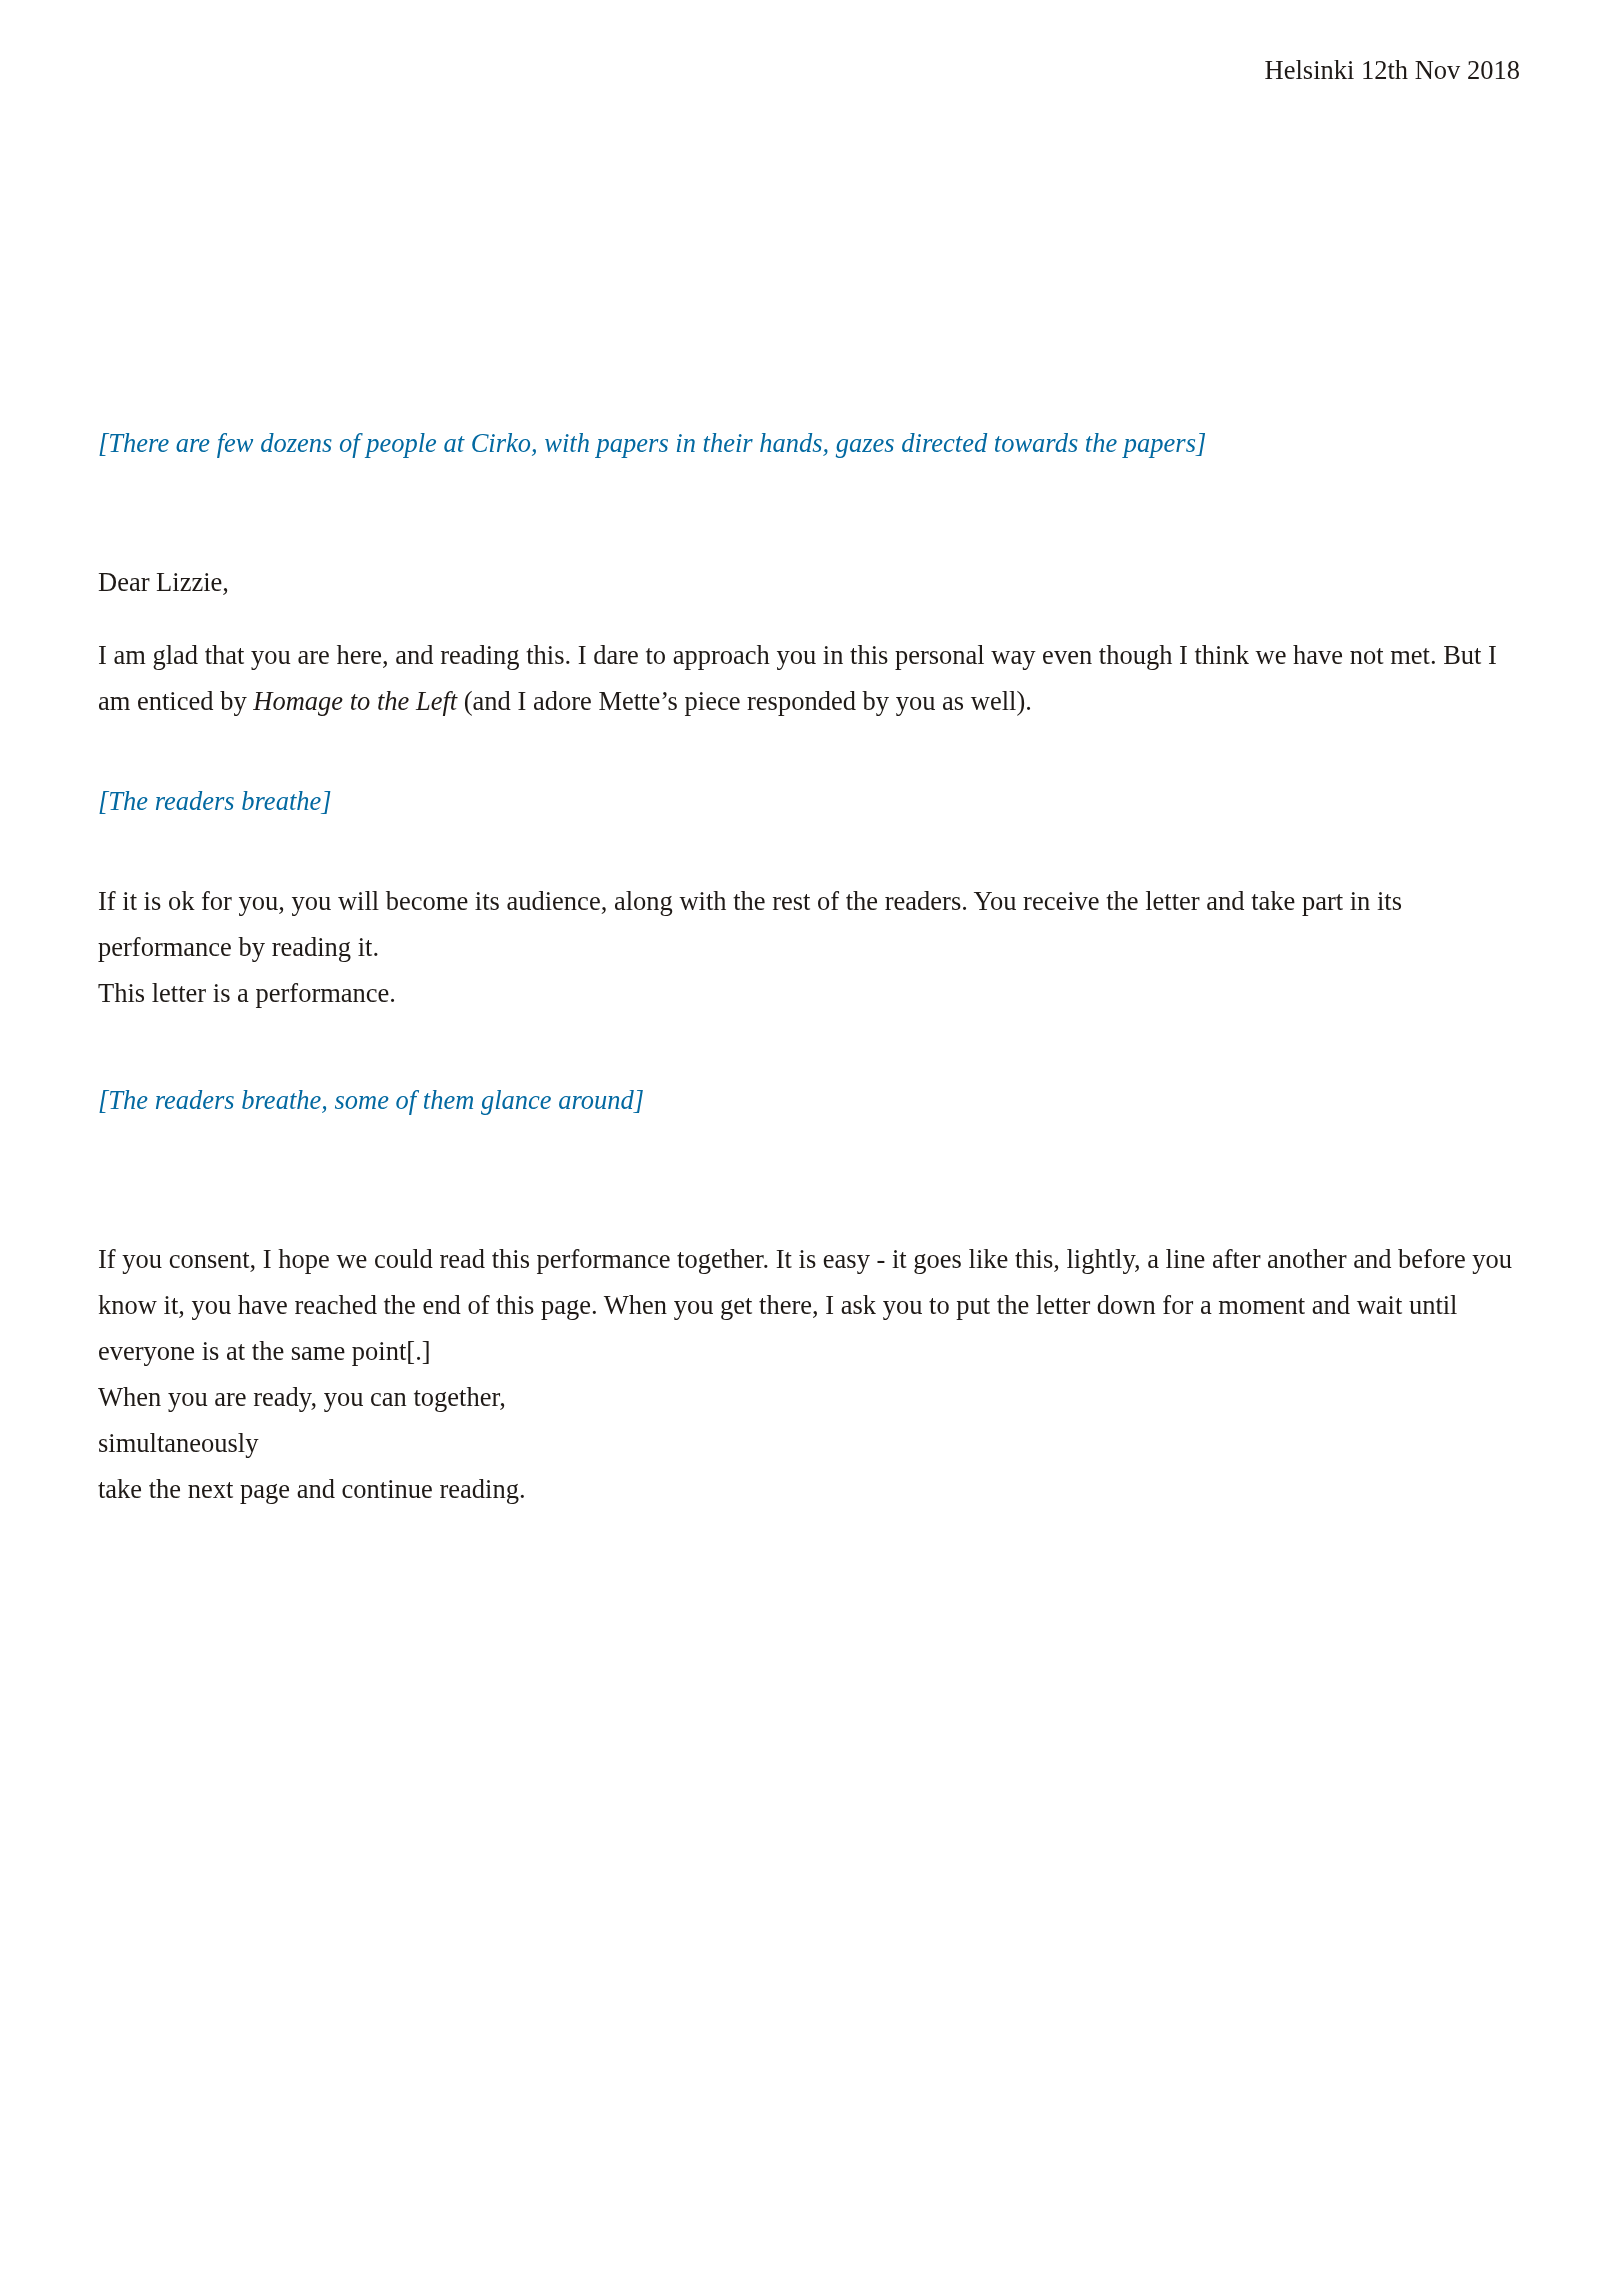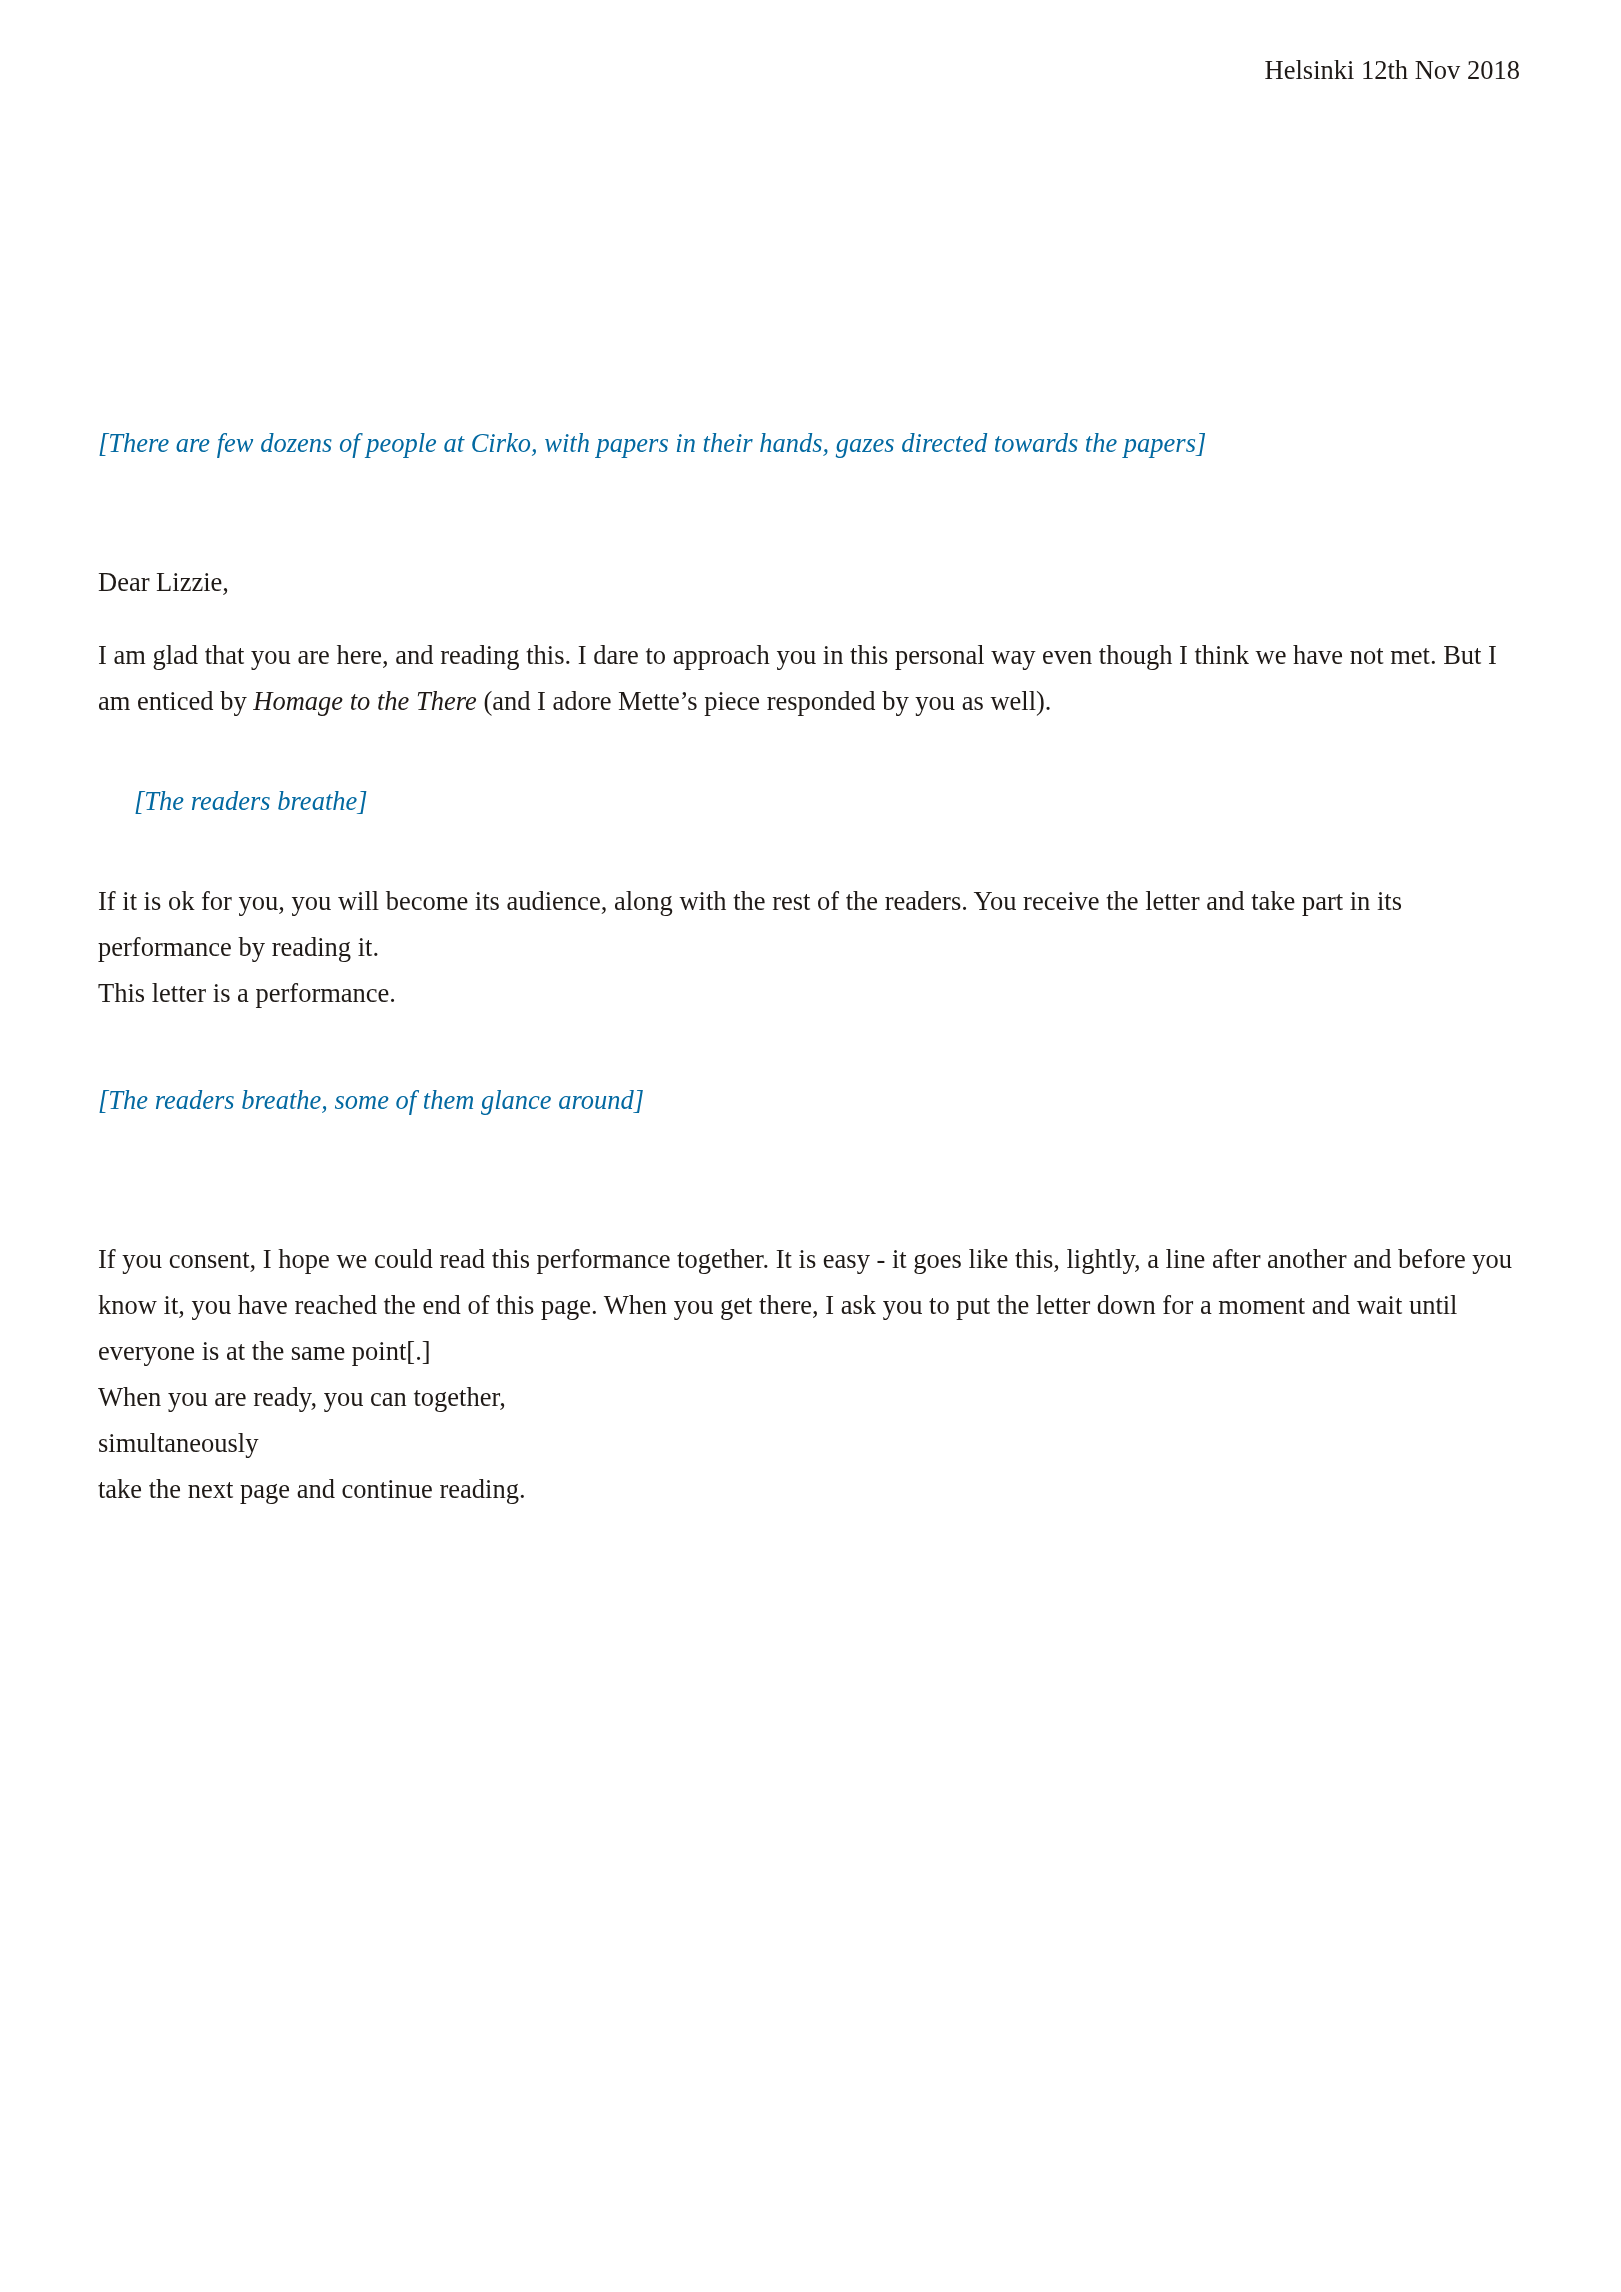--- a/index.html
+++ b/index.html
@@ -26,40 +26,40 @@
     font-size: 26.5px;
     line-height: 33px;
   }
   .stage {
     color: #0369a1;
     font-style: italic;
   }
   .stage-1 { margin-top: 333px; }
   .salutation { margin-top: 93px; }
   .para-1 { margin-top: 27.4px; }
-  .stage-2 { margin-top: 54px; margin-left: 36px; }
+  .stage-2 { margin-top: 54px; }
   .para-2 { margin-top: 54px; }
   .stage-3 { margin-top: 61px; }
   .para-3 { margin-top: 113px; }
   .stage-4 { margin-top: 59px; }
   .italic { font-style: italic; }
   p { margin: 0; }
 </style>
 </head>
 <body>
 
 <div class="page">
 
   <div class="date-line">Helsinki 12th Nov 2018</div>
 
   <p class="stage stage-1">[There are few dozens of people at Cirko, with papers in their hands, gazes directed towards the papers]</p>
 
   <p class="salutation">Dear Lizzie,</p>
 
-  <p class="para-1"><span>I am glad that you are here, and reading this. I dare to approach you in this personal way even though I think we have not met. But I am enticed by </span><span class="italic">Homage to the There</span><span> (and I adore Mette’s piece responded by you as well).</span></p>
+  <p class="para-1"><span>I am glad that you are here, and reading this. I dare to approach you in this personal way even though I think we have not met. But I am enticed by </span><span class="italic">Homage to the Left</span><span> (and I adore Mette’s piece responded by you as well).</span></p>
 
   <p class="stage stage-2">[The readers breathe]</p>
 
   <div class="para-2">
     <p>If it is ok for you, you will become its audience, along with the rest of the readers. You receive the letter and take part in its performance by reading it.</p>
     <p>This letter is a performance.</p>
   </div>
 
   <p class="stage stage-3">[The readers breathe, some of them glance around]</p>
 

